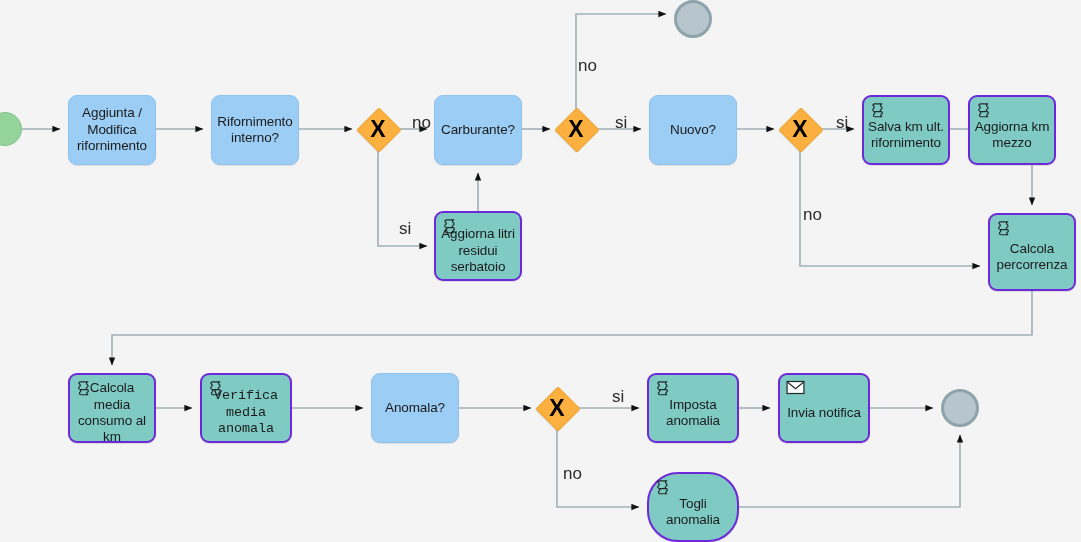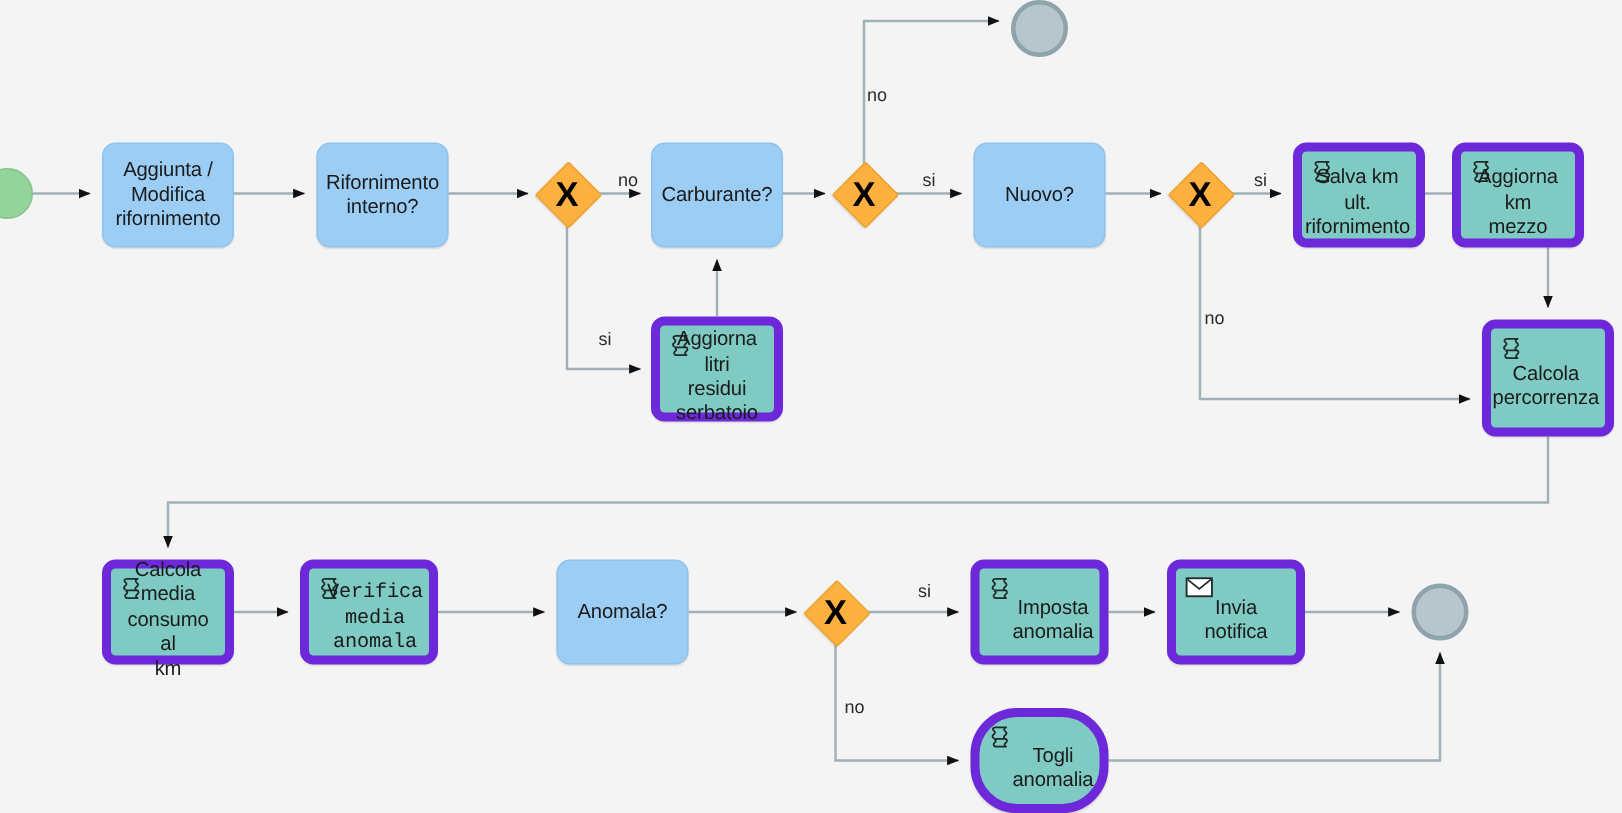--- a/index.html
+++ b/index.html
@@ -35,23 +35,22 @@
     color: #1b1b1b;
     letter-spacing: -0.1px;
   }
   .task-user {
     background: #9ccdf5;
     border: 1px solid #8dc3ef;
     box-shadow: 0 1px 1px rgba(0,0,0,0.10);
   }
   .task-script {
     background: #7fcbc4;
-    border: 6px solid #6d28d9;
+    border: 2px solid #6d28d9;
     box-shadow: 0 1px 1px rgba(0,0,0,0.10);
-    justify-content: flex-end;
   }
   .node .label {
     padding: 0 4px;
     z-index: 2;
   }
   .task-script .label { padding-top: 10px; }
   .node-icon {
     position: absolute;
     left: 6px;
     top: 5px;
@@ -95,21 +94,21 @@
   .event-start {
     background: #94d49a;
     border: 1.5px solid #83c48a;
   }
   .event-end {
     background: #b6c6cc;
     border: 3px solid #8ea3ac;
   }
   .edge-label {
     position: absolute;
-    font-size: 12px;
+    font-size: 17px;
     color: #2b2b2b;
     font-family: "Liberation Sans", sans-serif;
     white-space: nowrap;
   }
 </style>
 </head>
 <body>
 
 <div id="canvas">
 

